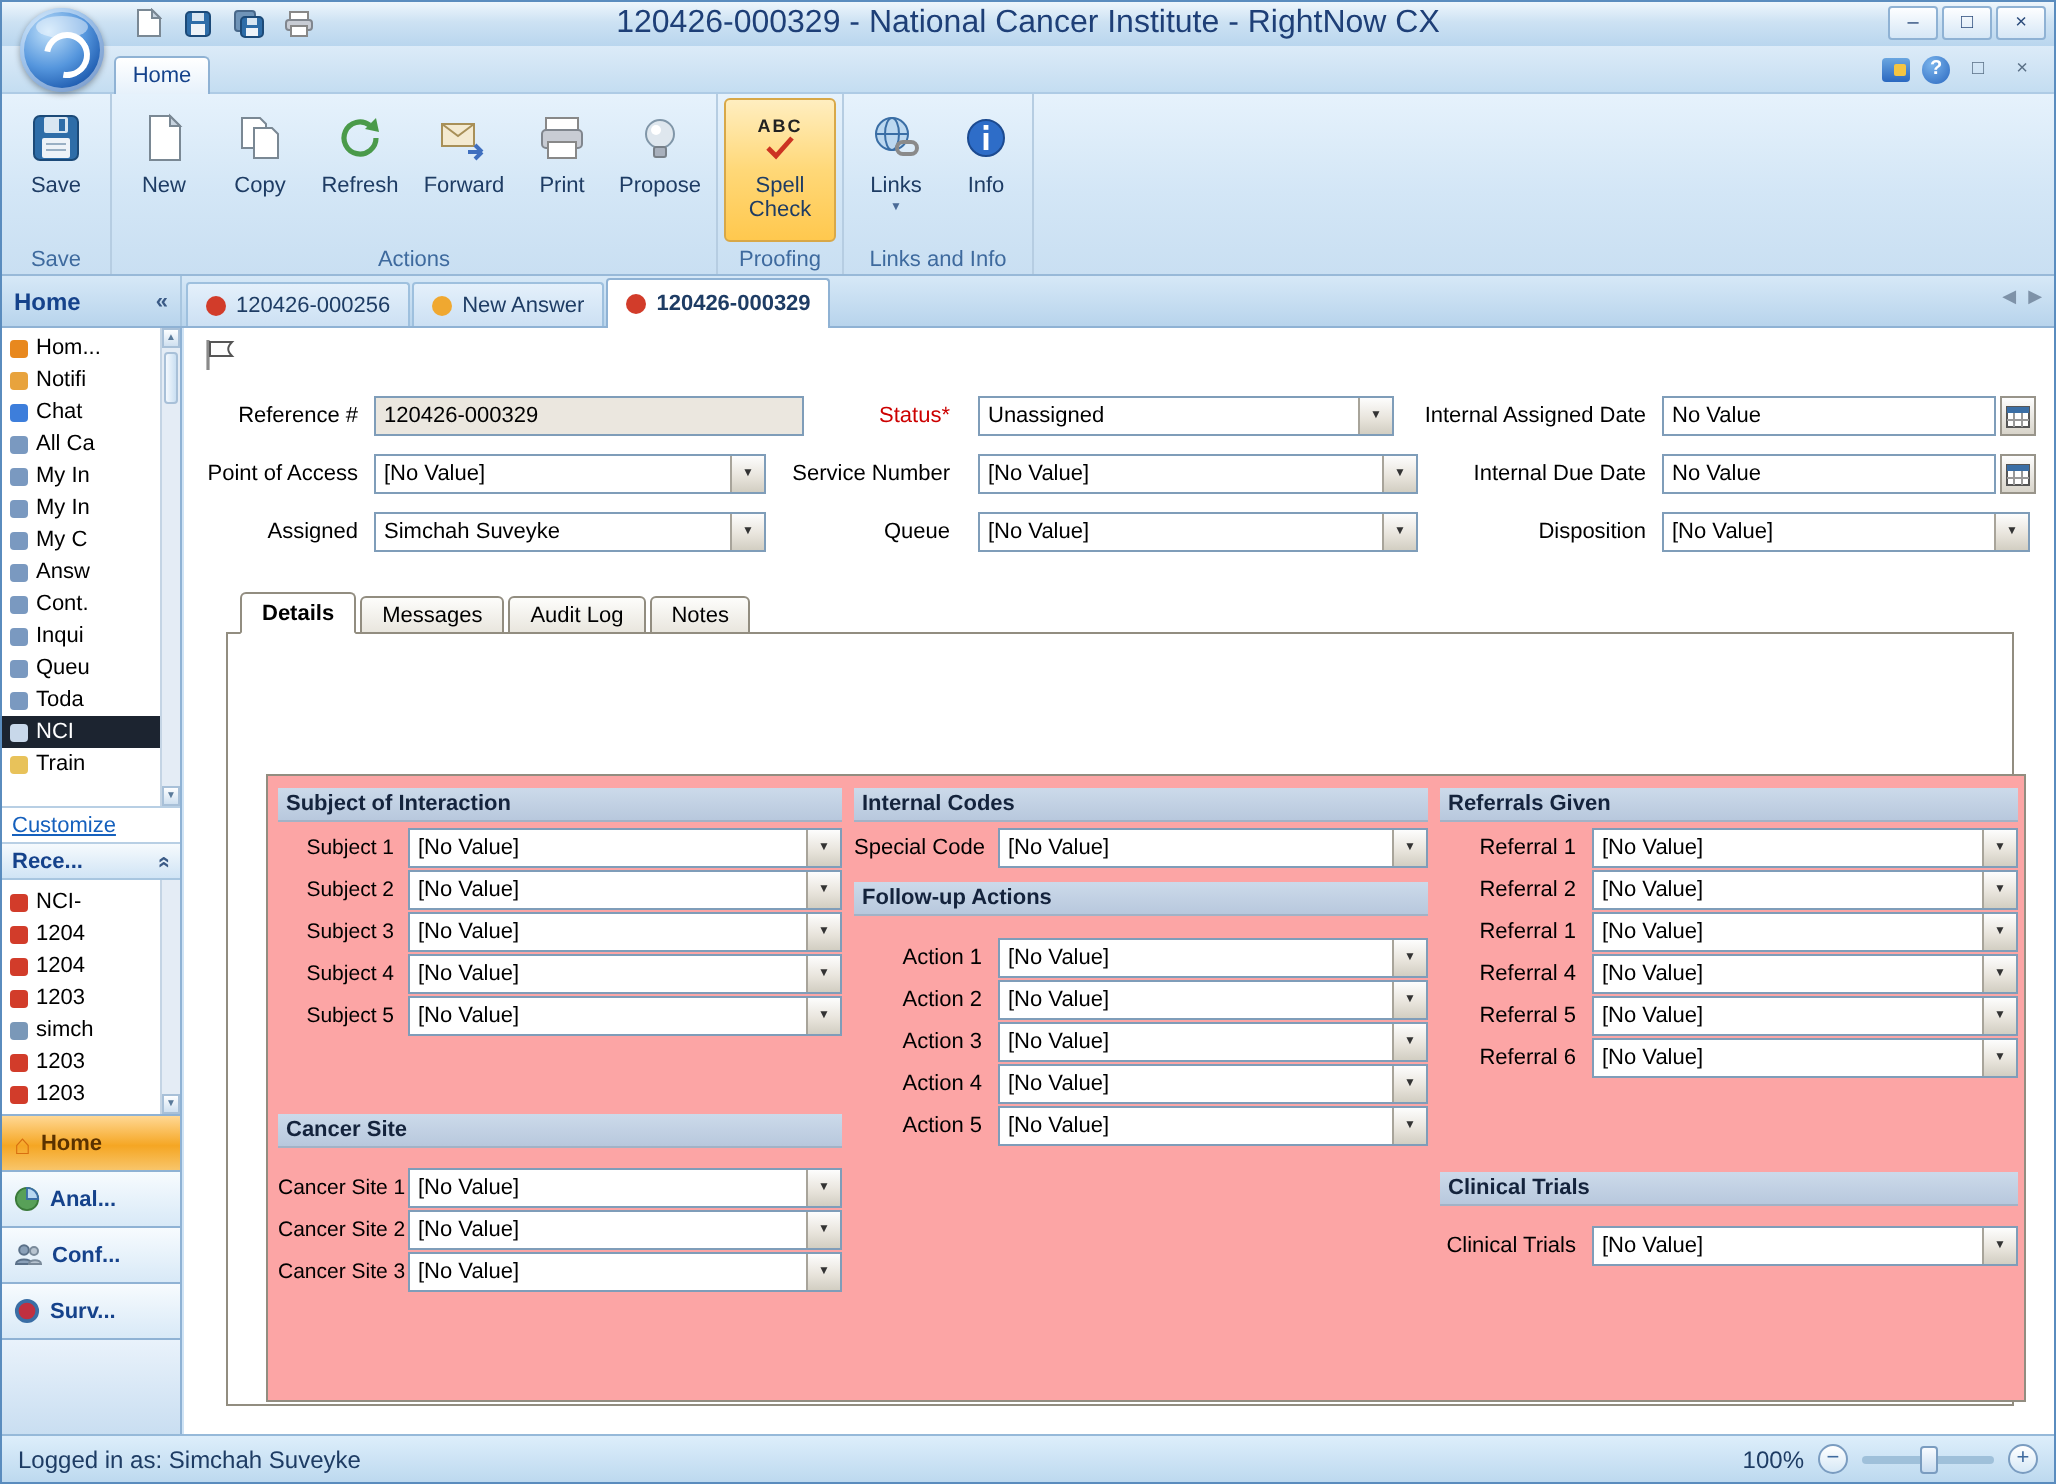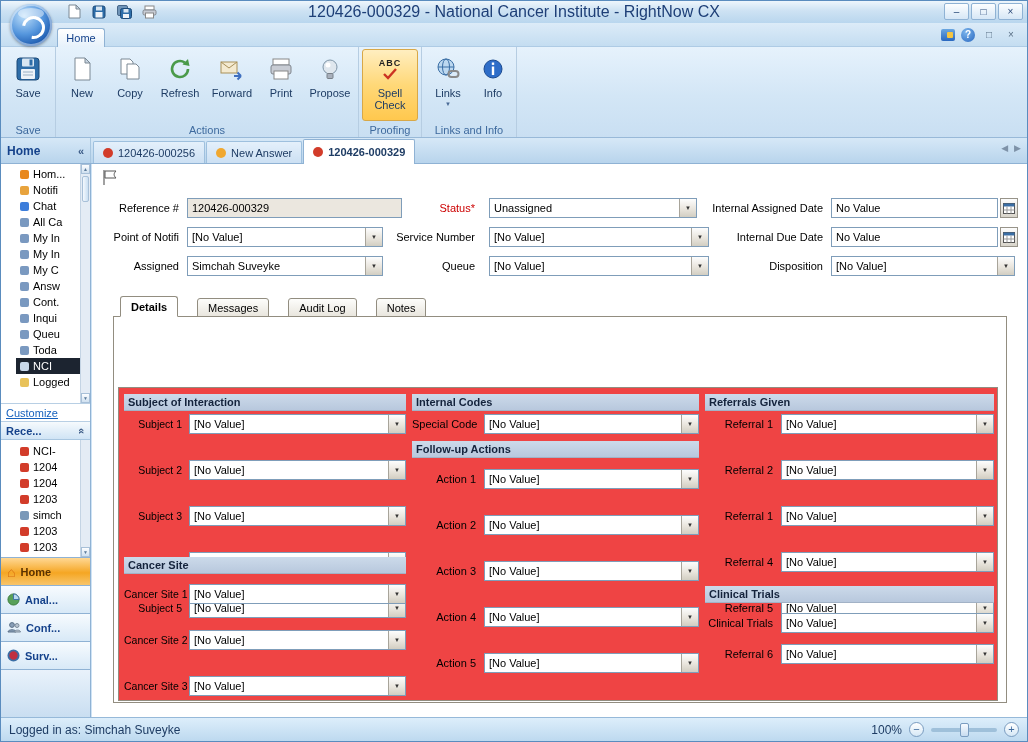--- a/index.html
+++ b/index.html
@@ -70,21 +70,21 @@
     border-color:#8fb2d4; z-index:5; position:relative; }
   .doctab-ico { width:10px; height:10px; border-radius:50%; display:inline-block; }
   .tabnav { position:absolute; right:6px; top:5px; display:flex; gap:6px; color:#7e92a8; font-size:9px; }
 
   
   .main { position:absolute; top:163px; left:0; right:0; bottom:24px; }
   .sidebar { position:absolute; left:0; top:0; bottom:0; width:90px; border-right:1px solid #8fb2d4;
     background:linear-gradient(#e6f0fa,#cfe3f5); }
   .tree { position:absolute; left:0; top:0; width:89px; height:240px; background:#fff; border-bottom:1px solid #b8cfe4; }
   .tree-items { position:absolute; left:0; top:2px; right:10px; }
-  .titem { height:16px; display:flex; align-items:center; gap:4px; padding-left:4px; white-space:nowrap; overflow:hidden;margin-left:15px; }
+  .titem { height:16px; display:flex; align-items:center; gap:4px; padding-left:4px; white-space:nowrap; overflow:hidden; }
   .titem.selected { background:#1c2430; color:#fff; }
   .tico { width:9px; height:9px; border-radius:2px; flex:0 0 auto; }
   .vscroll { position:absolute; right:0; top:0; bottom:0; width:10px; background:#e4ecf5; border-left:1px solid #c4d4e4; }
   .sarrow { position:absolute; left:0; right:0; height:10px; background:linear-gradient(#fdfeff,#cfe0f0);
     border:1px solid #a8c0d8; color:#5a7a9a; font-size:5px; display:flex; align-items:center; justify-content:center; }
   .sarrow.up { top:0; } .sarrow.down { bottom:0; }
   .sthumb { position:absolute; left:1px; right:1px; top:12px; height:26px;
     background:linear-gradient(90deg,#f4f9fe,#cadff2); border:1px solid #a8c0d8; border-radius:2px; }
   .customize { position:absolute; left:0; top:240px; width:89px; height:18px; background:#fff;
     border-bottom:1px solid #b8cfe4; padding:3px 0 0 5px; }
@@ -115,37 +115,37 @@
   .combo { position:absolute; height:20px; background:#fff; border:1px solid #7f9db9; }
   .cval { position:absolute; left:4px; top:0; line-height:18px; white-space:nowrap; }
   .cbtn { position:absolute; right:0; top:0; bottom:0; width:17px;
     background:linear-gradient(#fdfdfd,#e9e5dd 55%,#d2cec2); border-left:1px solid #a8a49a;
     display:flex; align-items:center; justify-content:center; font-size:6px; color:#333; }
   .calbtn { position:absolute; width:18px; height:20px; background:linear-gradient(#fdfdfd,#d8d4ca);
     border:1px solid #98948a; display:flex; align-items:center; justify-content:center; }
 
   .tabstrip { position:absolute; display:flex; align-items:flex-end; z-index:3; height:21px; }
   .wtab { height:19px; line-height:18px; padding:0 10px; background:linear-gradient(#fdfdfb,#e9e6de);
-    border:1px solid #928d80; border-radius:3px 3px 0 0; margin-right:19px; white-space:nowrap; }
+    border:1px solid #928d80; border-radius:3px 3px 0 0; margin-right:2px; white-space:nowrap; }
   .wtab.active { font-weight:bold; height:21px; line-height:20px; background:#fff; border-bottom:1px solid #fff; }
   .panel-tabs .wtab.active { background:linear-gradient(#f4f1ea,#dcd8cf); border-bottom:1px solid #dcd8cf; }
 
   .detail-box { position:absolute; left:21px; top:152px; width:894px; height:387px;
     border:1px solid #928d80; background:#fff; z-index:1; }
-  .svc-panel { position:absolute; left:26px; top:223px; width:880px; height:314px;
-    background:#ef4444; border:1px solid #928d80; z-index:2; }
+  .svc-panel { position:absolute; left:41px; top:223px; width:880px; height:314px;
+    background:#fca5a5; border:1px solid #928d80; z-index:2; }
   .svc-col { position:absolute; top:0; bottom:0; }
   .svc-col1 { left:5px;  width:282px; }
   .svc-col2 { left:293px; width:287px; }
   .svc-col3 { left:586px; width:289px; }
   .sect { position:absolute; left:0; right:0; height:17px; line-height:16px;
     background:linear-gradient(#ccdaea,#b8c8dd); border-bottom:1px solid #a2b2c6;
     color:#14233c; font-weight:bold; padding-left:4px; white-space:nowrap; }
   .rows { position:absolute; left:0; right:0; }
-  .frow { position:relative; height:20px; margin-bottom:26px; }
+  .frow { position:relative; height:20px; margin-bottom:1px; }
   .frow .flabel { top:0; left:0; }
   .frow .combo { top:0; }
   .svc-col1 .frow .flabel { width:61px; font-size:10.5px; }
   .svc-col1 .frow .combo  { left:65px; width:217px; }
   .svc-col2 .frow .flabel { width:67px; }
   .svc-col2 .frow .combo  { left:72px; width:215px; }
   .svc-col3 .frow .flabel { width:71px; }
   .svc-col3 .frow .combo  { left:76px; width:213px; }
   .pos6{top:6px}.pos26{top:26px}.pos53{top:53px}.pos81{top:81px}
   .pos169{top:169px}.pos196{top:196px}.pos198{top:198px}.pos225{top:225px}
@@ -425,21 +425,21 @@
             <div class="titem">
             <span class="tico" style="background: rgb(122, 153, 192);"></span>
             <span>Toda</span>
           </div>
             <div class="titem selected">
             <span class="tico" style="background: rgb(200, 216, 234);"></span>
             <span>NCI</span>
           </div>
             <div class="titem">
             <span class="tico" style="background: rgb(232, 194, 90);"></span>
-            <span>Logged</span>
+            <span>Train</span>
           </div>
           </div>
         <div class="vscroll">
           <span class="sarrow up">▲</span>
           <span class="sthumb"></span>
           <span class="sarrow down">▼</span>
         </div>
       </div>
       <div class="customize">
         <a href="#">Customize</a>
@@ -534,21 +534,21 @@
       <span class="calbtn" style="left:908px;top:34px">
         <svg width="12" height="12" viewBox="0 0 12 12">
             <rect x="0.5" y="1.5" width="11" height="10" fill="#fff" stroke="#555"></rect>
             <rect x="0.5" y="1.5" width="11" height="3" fill="#3a6ea5"></rect>
             <line x1="4" y1="4.5" x2="4" y2="11.5" stroke="#999"></line>
             <line x1="8" y1="4.5" x2="8" y2="11.5" stroke="#999"></line>
             <line x1="0.5" y1="8" x2="11.5" y2="8" stroke="#999"></line>
           </svg>
       </span>
 
-      <span class="flabel" style="left:0;top:63px;width:90px">Point of Notifi</span>
+      <span class="flabel" style="left:0;top:63px;width:90px">Point of Access</span>
       <div class="combo" style="left:95px;top:63px;width:196px">
         <span class="cval">[No Value]</span>
         <span class="cbtn">▼</span>
       </div>
       <span class="flabel" style="left:284px;top:63px;width:102px">Service Number</span>
       <div class="combo" style="left:397px;top:63px;width:220px">
         <span class="cval">[No Value]</span>
         <span class="cbtn">▼</span>
       </div>
       <span class="flabel" style="left:608px;top:63px;width:126px">Internal Due Date</span>

